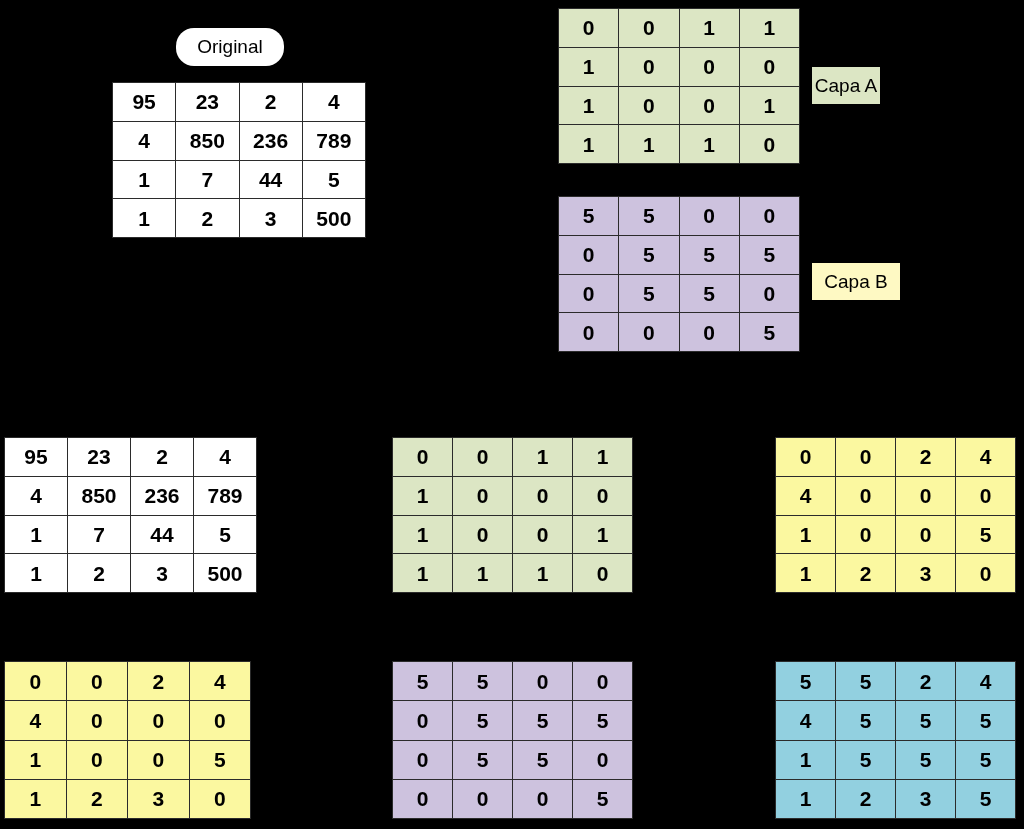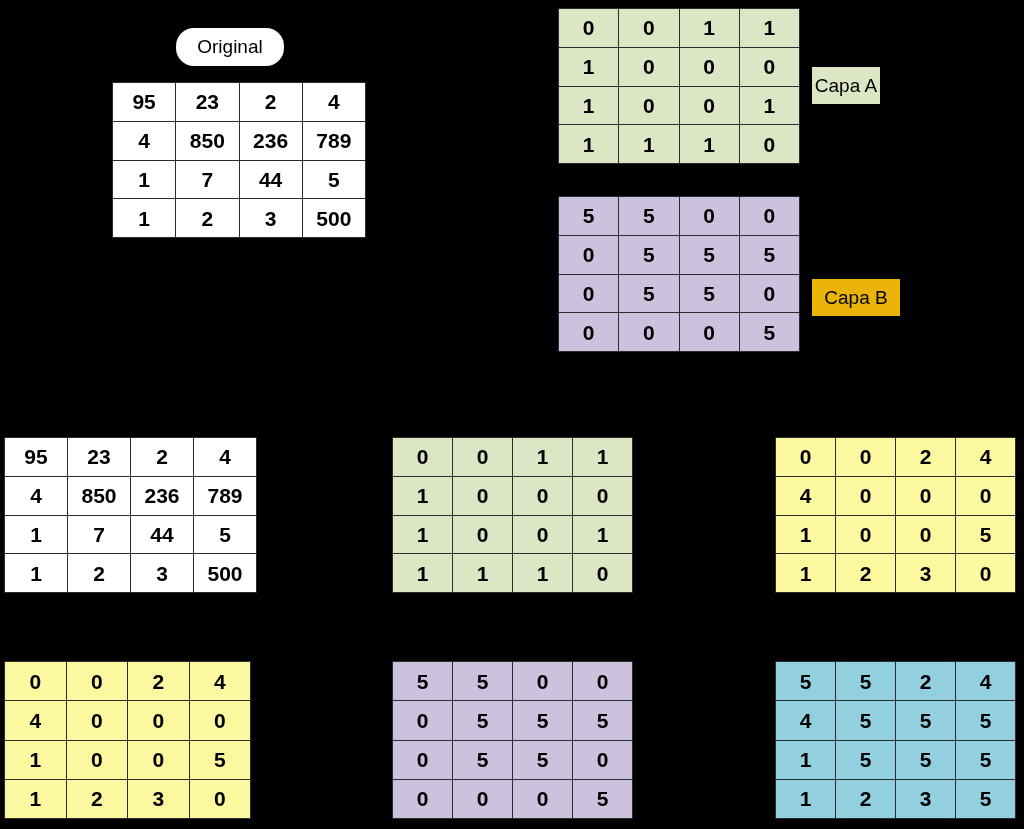--- a/index.html
+++ b/index.html
@@ -73,21 +73,21 @@
     background: #dce6c4; font-size: 19px;
   }
 
   #m-capa-b {
     left: 558px; top: 196px; width: 242px; height: 156px;
   }
   #m-capa-b .cell { background: #cdc2de; font-size: 21px; }
 
   #chip-capa-b {
     left: 812px; top: 263px; width: 88px; height: 37px;
-    background: #eab308; font-size: 19px; margin-top: 16px;
+    background: #fef9c3; font-size: 19px;
   }
 
   
   #m-orig2 {
     left: 4px; top: 437px; width: 253px; height: 156px;
   }
   #m-orig2 .cell { background: #ffffff; font-size: 21px; }
 
   #m-green2 {
     left: 392px; top: 437px; width: 241px; height: 156px;

